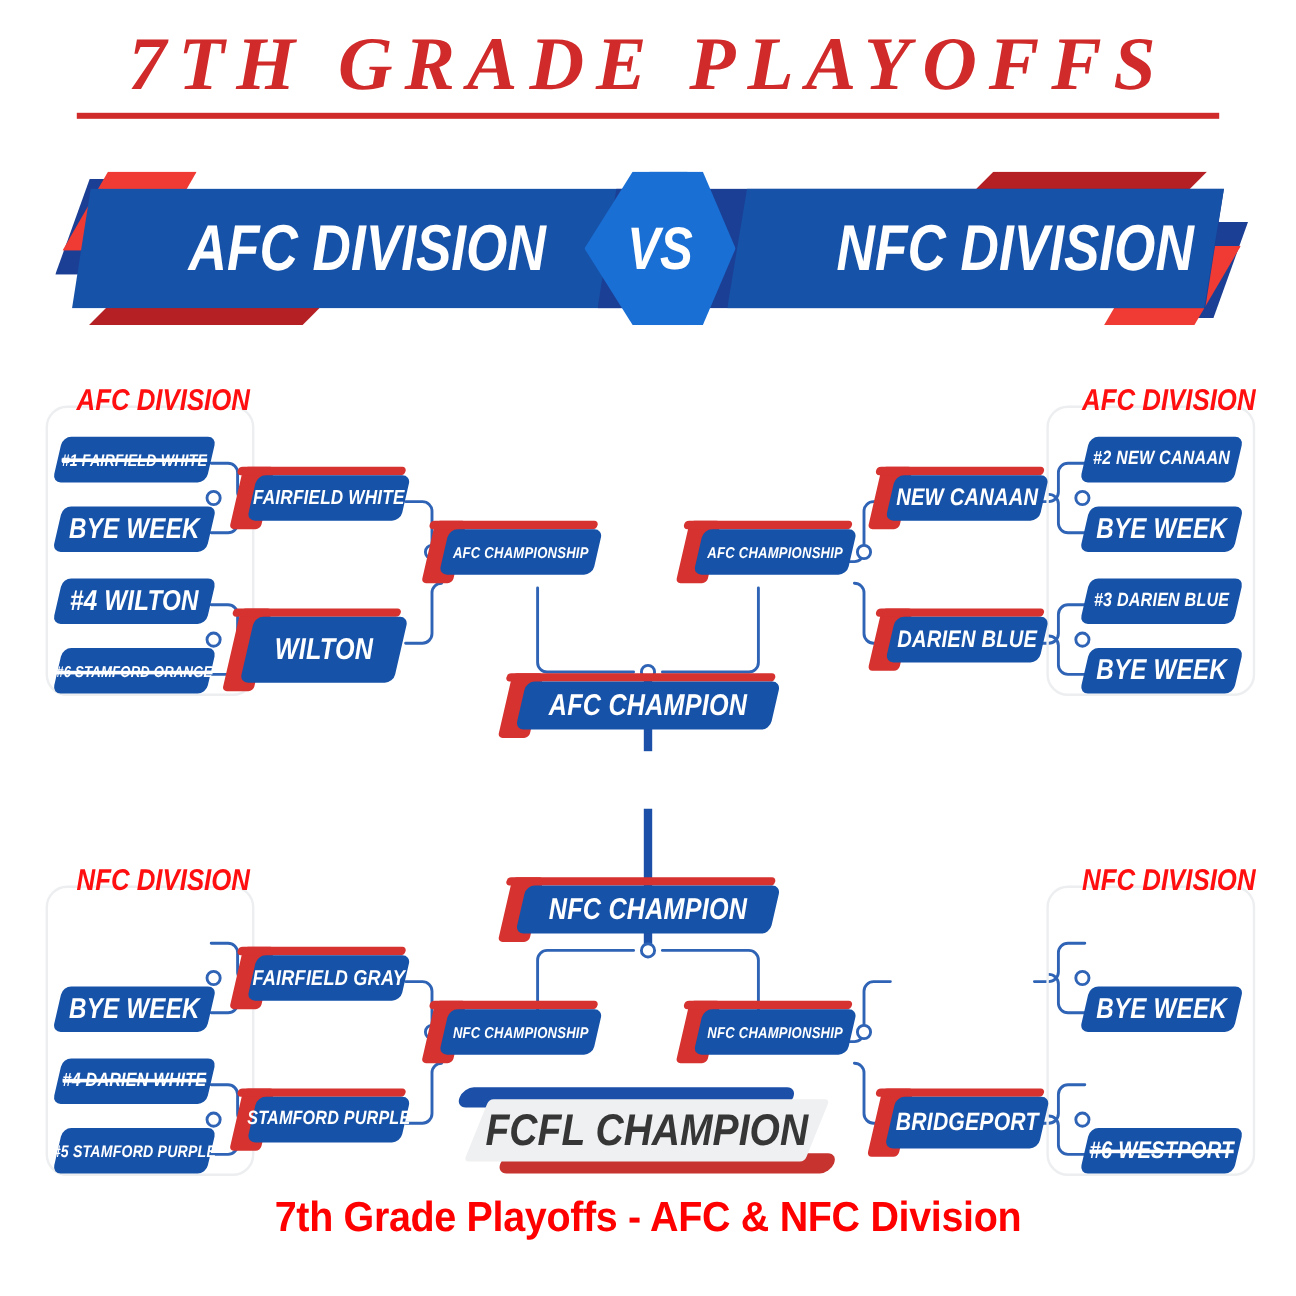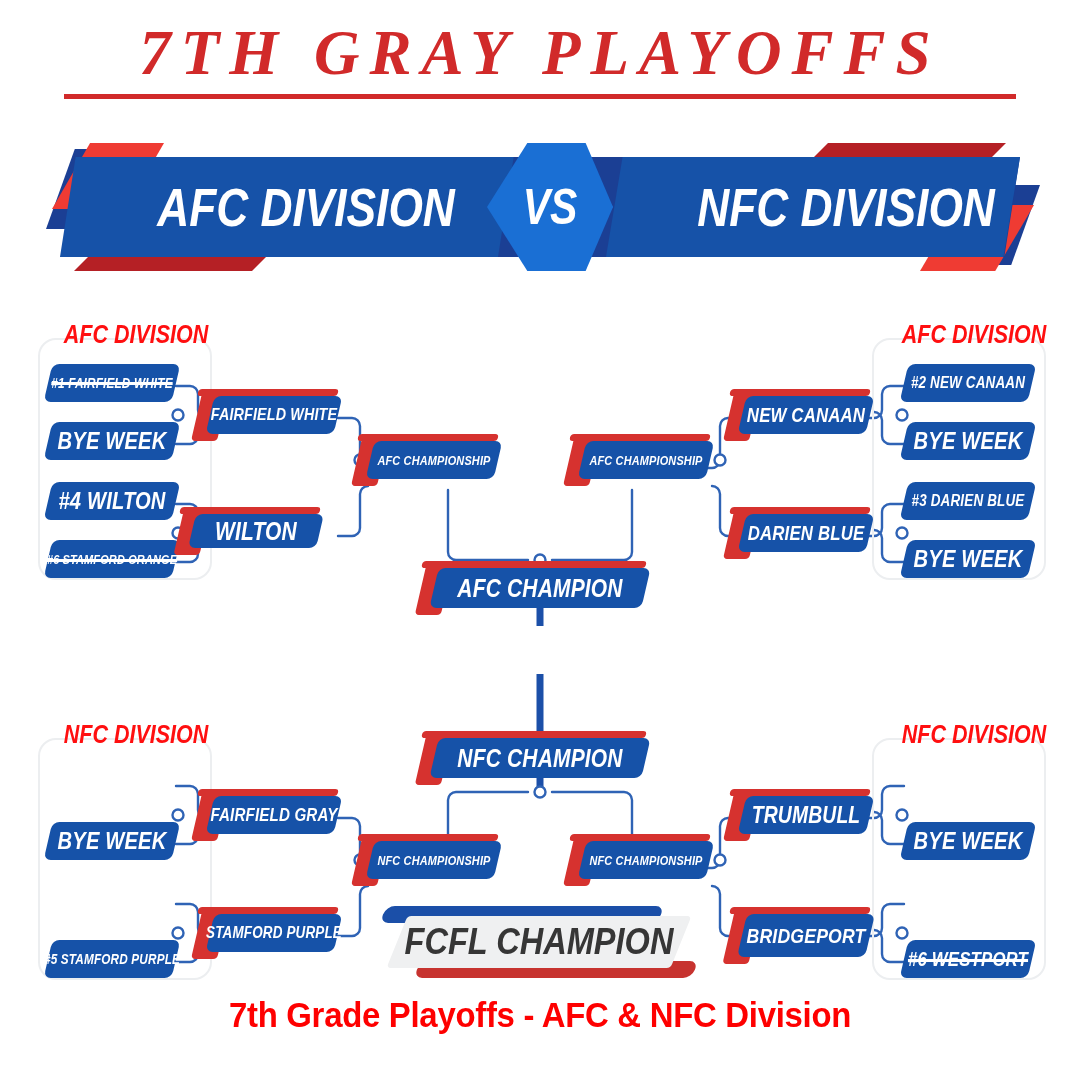--- a/index.html
+++ b/index.html
@@ -138,21 +138,21 @@
     position:absolute;left:0;top:995px;width:1080px;text-align:center;
     color:#fe0000;font-family:"Liberation Sans", sans-serif;
     font-weight:bold;font-size:35px;letter-spacing:-.3px;
     transform:scaleX(.94);
   }
 </style>
 </head>
 <body>
 
 <div id="title-block">
-  <div id="title-text">7TH GRAY PLAYOFFS</div>
+  <div id="title-text">7TH GRADE PLAYOFFS</div>
   <div id="title-rule"></div>
 </div>
 
 <div id="banner">
   <div class="ban-darkred" id="ban-tr-darkred"></div>
   <div class="ban-navy" id="ban-tl-navy"></div>
   <div class="ban-red" id="ban-tl-red"></div>
   <div class="ban-darkred" id="ban-bl-darkred"></div>
   <div class="ban-navy" id="ban-br-navy"></div>
   <div class="ban-red" id="ban-br-red"></div>
@@ -253,21 +253,21 @@
     <div class="slab"></div>
     <div class="txt" style="font-size:13px;">#6 STAMFORD ORANGE</div>
   </div>
 
   <div class="box win" style="left:210px;top:96px;width:128px;height:38px;">
     <div class="accent2"></div>
     <div class="accent"></div>
     <div class="slab"></div>
     <div class="txt" style="font-size:17px;">FAIRFIELD WHITE</div>
   </div>
-  <div class="box win" style="left:192px;top:214px;width:128px;height:34px;">
+  <div class="box win" style="left:206px;top:214px;width:128px;height:55px;">
     <div class="accent2"></div>
     <div class="accent"></div>
     <div class="slab"></div>
     <div class="txt" style="font-size:25px;">WILTON</div>
   </div>
 
   <div class="box win" style="left:370px;top:141px;width:128px;height:38px;">
     <div class="accent2"></div>
     <div class="accent"></div>
     <div class="slab"></div>
@@ -335,20 +335,24 @@
     <div class="txt" style="font-size:25px;">NFC CHAMPION</div>
   </div>
 
   <div class="panel" style="left:38px;top:438px;width:170px;height:238px;"></div>
   <div class="panel-title" style="left:52px;top:420px;">NFC DIVISION</div>
 
   <div class="box" style="left:48px;top:522px;width:128px;height:38px;">
     <div class="slab"></div>
     <div class="txt" style="font-size:24px;">BYE WEEK</div>
   </div>
+  <div class="box out" style="left:48px;top:582px;width:128px;height:38px;">
+    <div class="slab"></div>
+    <div class="txt" style="font-size:16px;">#4 DARIEN WHITE</div>
+  </div>
   <div class="box" style="left:48px;top:640px;width:128px;height:38px;">
     <div class="slab"></div>
     <div class="txt" style="font-size:14px;">#5 STAMFORD PURPLE</div>
   </div>
 
   <div class="box win" style="left:210px;top:614px;width:128px;height:38px;">
     <div class="accent2"></div>
     <div class="accent"></div>
     <div class="slab"></div>
     <div class="txt" style="font-size:16px;">STAMFORD PURPLE</div>
@@ -372,26 +376,20 @@
 
   <div class="box" style="left:904px;top:522px;width:128px;height:38px;">
     <div class="slab"></div>
     <div class="txt" style="font-size:24px;">BYE WEEK</div>
   </div>
   <div class="box out" style="left:904px;top:640px;width:128px;height:38px;text-decoration:underline;">
     <div class="slab"></div>
     <div class="txt" style="font-size:20px;">#6 WESTPORT</div>
   </div>
 
-  <div class="box win" style="left:742px;top:496px;width:128px;height:38px;">
-    <div class="accent2"></div>
-    <div class="accent"></div>
-    <div class="slab"></div>
-    <div class="txt" style="font-size:23px;">TRUMBULL</div>
-  </div>
   <div class="box win" style="left:742px;top:614px;width:128px;height:43px;">
     <div class="accent2"></div>
     <div class="accent"></div>
     <div class="slab"></div>
     <div class="txt" style="font-size:21px;">BRIDGEPORT</div>
   </div>
 
   <div class="box win" style="left:582px;top:541px;width:128px;height:38px;">
     <div class="accent2"></div>
     <div class="accent"></div>

